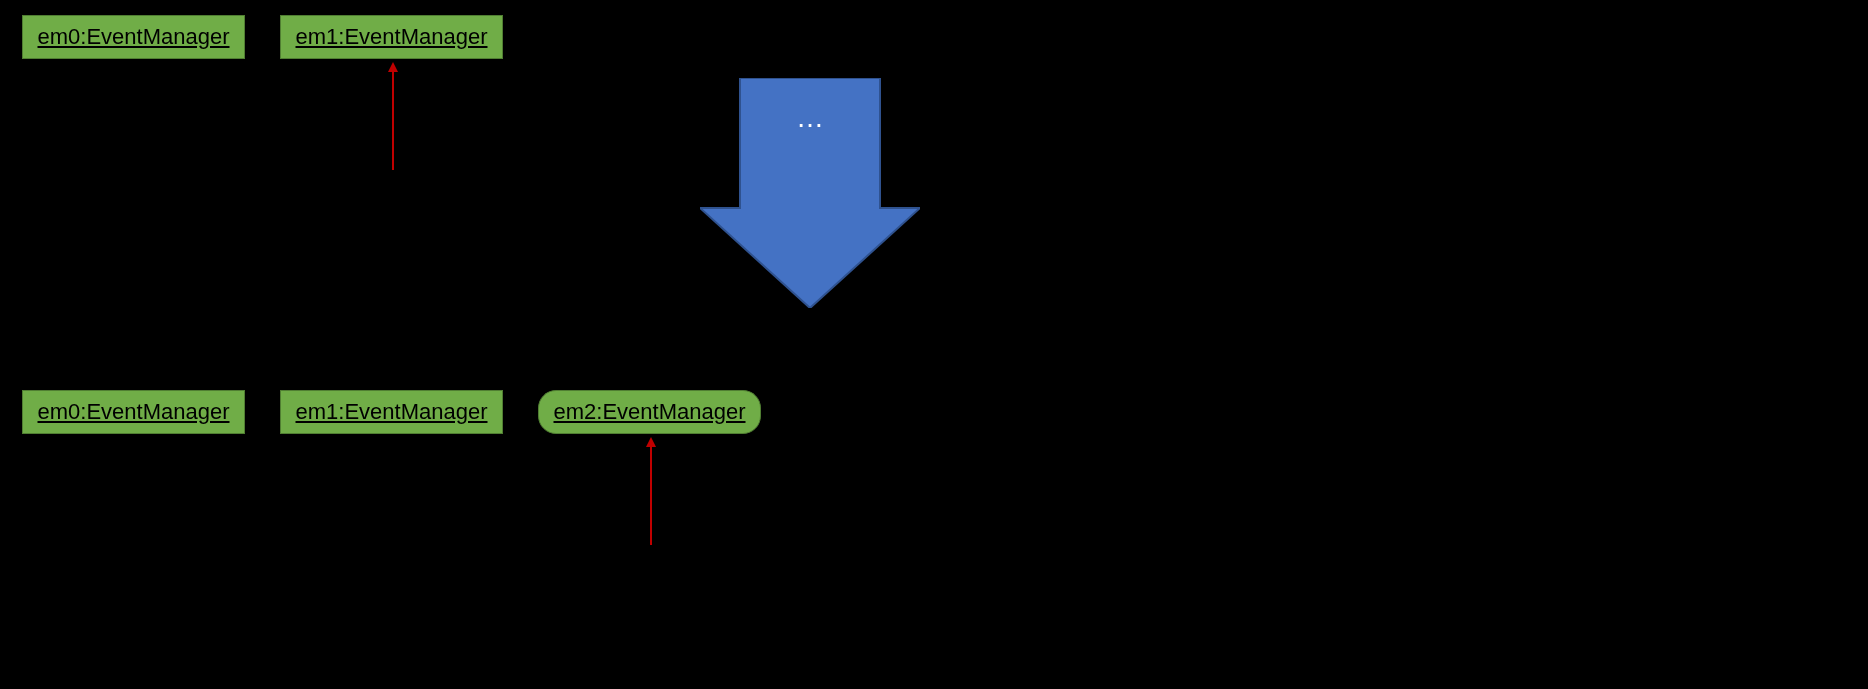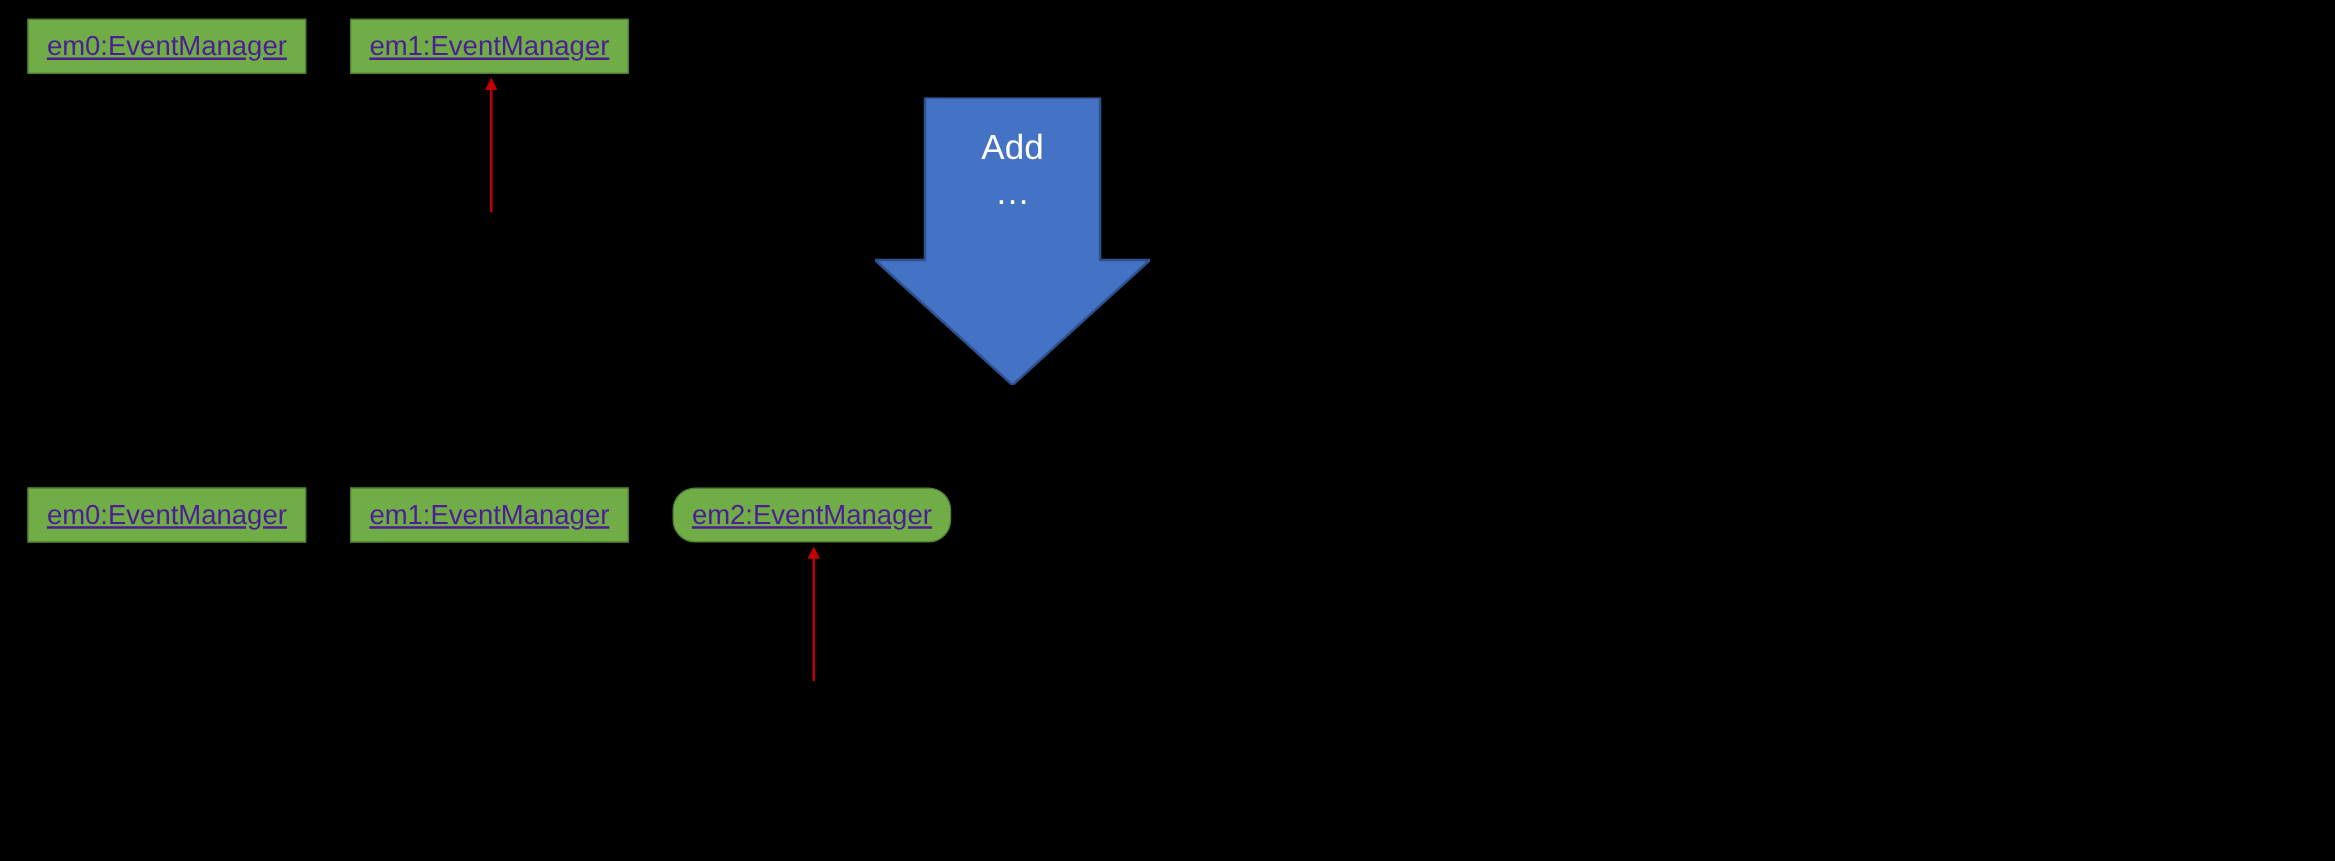--- a/index.html
+++ b/index.html
@@ -7,21 +7,21 @@
       background: #000;
       width: 1868px;
       height: 689px;
       position: relative;
       font-family: Arial, sans-serif;
     }
     .green-box {
       position: absolute;
       background: #70ad47;
       border: 1px solid #507e32;
-      color: #4c1d95;
+      color: #000000;
       font-size: 22px;
       text-decoration: underline;
       display: flex;
       align-items: center;
       justify-content: center;
       padding: 8px 12px;
       height: 44px;
     }
     .red-arrow {
       position: absolute;
@@ -55,21 +55,20 @@
     </marker>
   </defs>
   <line x1="6" y1="108" x2="6" y2="8" stroke="#c00000" stroke-width="2"></line>
   <polygon points="6,0 11,10 1,10" fill="#c00000"></polygon>
 </svg>
 
 <svg class="blue-arrow-shape" style="left:700px; top:78px;" width="220" height="230">
   <polygon points="40,0 180,0 180,130 220,130 110,230 0,130 40,130" fill="#4472c4" stroke="#2f528f" stroke-width="2"></polygon>
 </svg>
 <div class="blue-arrow-text" style="left:730px; top:100px;">
-  <div>Add</div>
   <div>…</div>
 </div>
 
 <div class="green-box" style="left:22px; top:390px; width:223px;">
   <span>em0:EventManager</span>
 </div>
 <div class="green-box" style="left:280px; top:390px; width:223px;">
   <span>em1:EventManager</span>
 </div>
 <div class="green-box" style="left:538px; top:390px; width:223px;border-radius:18px;">

